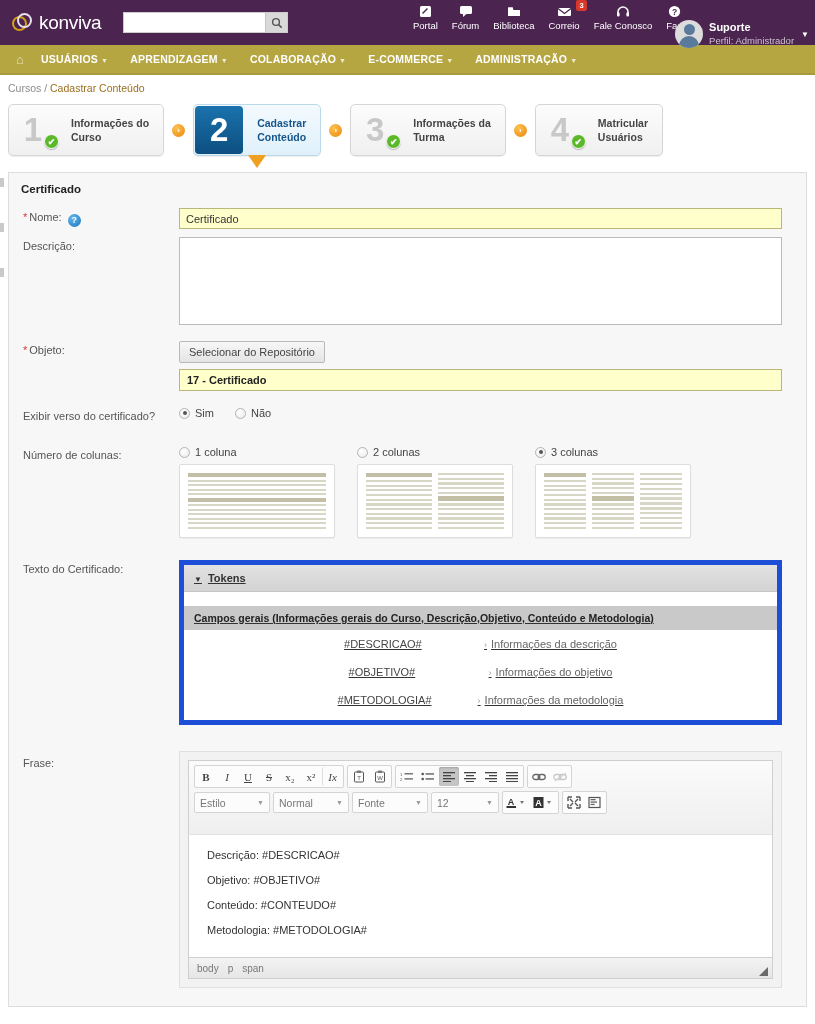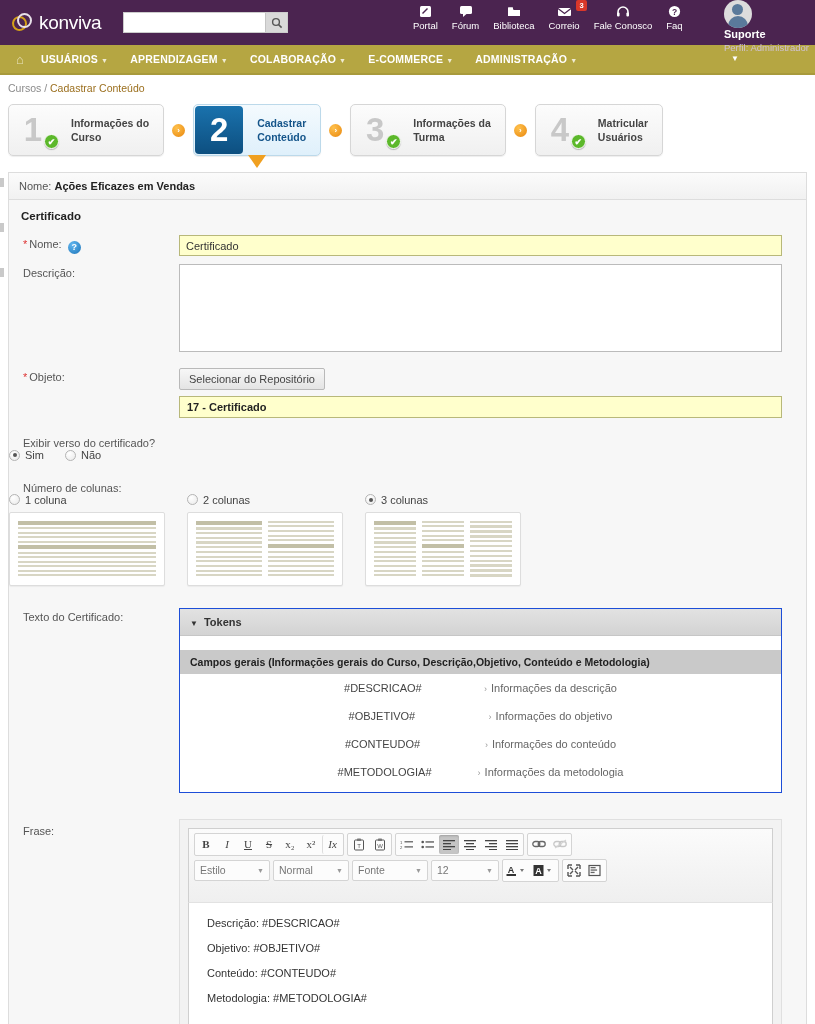--- a/index.html
+++ b/index.html
@@ -56,22 +56,22 @@
   }
   .qn-icon { height:16px; display:flex; align-items:center; justify-content:center; margin-bottom:1px; }
   .qn-label { font-size:9.5px; white-space:nowrap; }
   .qn-badge {
     position:absolute; top:-3px; right:0px;
     background:#d9372a; color:#fff; font-size:7.5px; line-height:1;
     border-radius:2px; padding:1.5px 3px; font-weight:bold;
   }
 
   .profile {
-    position:absolute; right: 6px; top: 0;
-    display:flex; cursor:pointer;flex-direction:column;
+    position:absolute; right: 6px; top: 20px;
+    display:flex; align-items:center; cursor:pointer;
   }
   .avatar {
     width:28px;height:28px;border-radius:50%;background:#dcdcdc;
     overflow:hidden; position:relative; margin-right:6px; flex:none;
   }
   .avatar .head { position:absolute; width:11px;height:11px;border-radius:50%;background:#5a7a9b; left:8.5px; top:4px; }
   .avatar .body { position:absolute; width:20px;height:13px;border-radius:10px 10px 0 0;background:#5a7a9b; left:4px; top:16px; }
   .profile-text { line-height:1.25; }
   .profile-name { color:#fff; font-weight:bold; font-size:11px; }
   .profile-role { color:#cfc2d2; font-size:9.5px; }
@@ -204,21 +204,21 @@
   .thumb {
     background:#fff; border:1px solid #ddd; border-radius:2px;
     padding:8px; height:74px; display:flex; gap:6px;
     box-shadow:0 1px 1px rgba(0,0,0,0.05);
   }
   .thumb .tc { flex:1; display:flex; flex-direction:column; gap:2.5px; }
   .thumb .ln { height:2.5px; background:#d8d6c4; }
   .thumb .ln.hd { height:5px; background:#c2bfa6; }
 
   
-  .tokens-box { border:1px solid #1d4ed8; background:#fff; }
+  .tokens-box { border:5px solid #1d4ed8; background:#fff;text-decoration:underline; }
   .tokens-head {
     background: linear-gradient(#e2e2e2,#d3d3d3); border-bottom:1px solid #c6c6c6;
     padding:7px 10px; font-size:11px; font-weight:bold; color:#333; cursor:pointer;
   }
   .tokens-head .tri { font-size:8px; margin-right:6px; }
   .tokens-sub {
     background:#c9c9c9; padding:6px 10px; font-size:10.5px; font-weight:bold; color:#222;
     margin: 14px 0 0 0;
   }
   .tok-row { display:flex; padding: 8px 10px 8px 10px; font-size:11px;justify-content:center; }
@@ -429,24 +429,20 @@
   </div>
 </div>
 
 <div class="left-tabs">
   <div class="left-tab"></div>
   <div class="left-tab"></div>
   <div class="left-tab"></div>
 </div>
 
 <div class="panel">
-  <div class="panel-head">
-    <span>Nome:</span>
-    <b>Ações Eficazes em Vendas</b>
-  </div>
 
   <div class="panel-body">
     <div class="section-title">Certificado</div>
 
     <div class="frow">
       <div class="flabel">
         <span class="req">*</span><span>Nome:</span>
         <span class="help-icon">?</span>
       </div>
       <div class="fctl">
@@ -464,35 +460,35 @@
     <div class="frow" style="margin-top:6px;">
       <div class="flabel">
         <span class="req">*</span><span>Objeto:</span>
       </div>
       <div class="fctl">
         <button class="btn-grey">Selecionar do Repositório</button>
         <div class="objeto-val">17 - Certificado</div>
       </div>
     </div>
 
-    <div class="frow" style="margin-top:8px;flex-direction:column;">
+    <div class="frow" style="margin-top:8px;">
       <div class="flabel">Exibir verso do certificado?</div>
       <div class="fctl">
         <label class="radio">
           <span class="rdot on"></span>
           <span>Sim</span>
         </label>
         <label class="radio">
           <span class="rdot"></span>
           <span>Não</span>
         </label>
       </div>
     </div>
 
-    <div class="frow" style="margin-top:8px;flex-direction:column;">
+    <div class="frow" style="margin-top:16px;">
       <div class="flabel">Número de colunas:</div>
       <div class="fctl">
         <div class="cols-opts">
           <div class="col-opt">
             <label class="radio">
               <span class="rdot"></span>
               <span>1 coluna</span>
             </label>
             <div class="thumb">
               <div class="tc">
@@ -610,24 +606,20 @@
           </div>
           <div class="tokens-sub">Campos gerais (Informações gerais do Curso, Descrição,Objetivo, Conteúdo e Metodologia)</div>
           <div class="tok-row">
             <div class="tok-key">#DESCRICAO#</div>
             <div class="tok-desc"><span class="ar">›</span><span>Informações da descrição</span></div>
           </div>
           <div class="tok-row">
             <div class="tok-key">#OBJETIVO#</div>
             <div class="tok-desc"><span class="ar">›</span><span>Informações do objetivo</span></div>
           </div>
-          <div class="tok-row">
-            <div class="tok-key">#CONTEUDO#</div>
-            <div class="tok-desc"><span class="ar">›</span><span>Informações do conteúdo</span></div>
-          </div>
           <div class="tok-row" style="padding-bottom:14px;">
             <div class="tok-key">#METODOLOGIA#</div>
             <div class="tok-desc"><span class="ar">›</span><span>Informações da metodologia</span></div>
           </div>
         </div>
       </div>
     </div>
 
     <div class="frow" style="margin-top:10px;">
       <div class="flabel" style="padding-top:14px;">Frase:</div>

